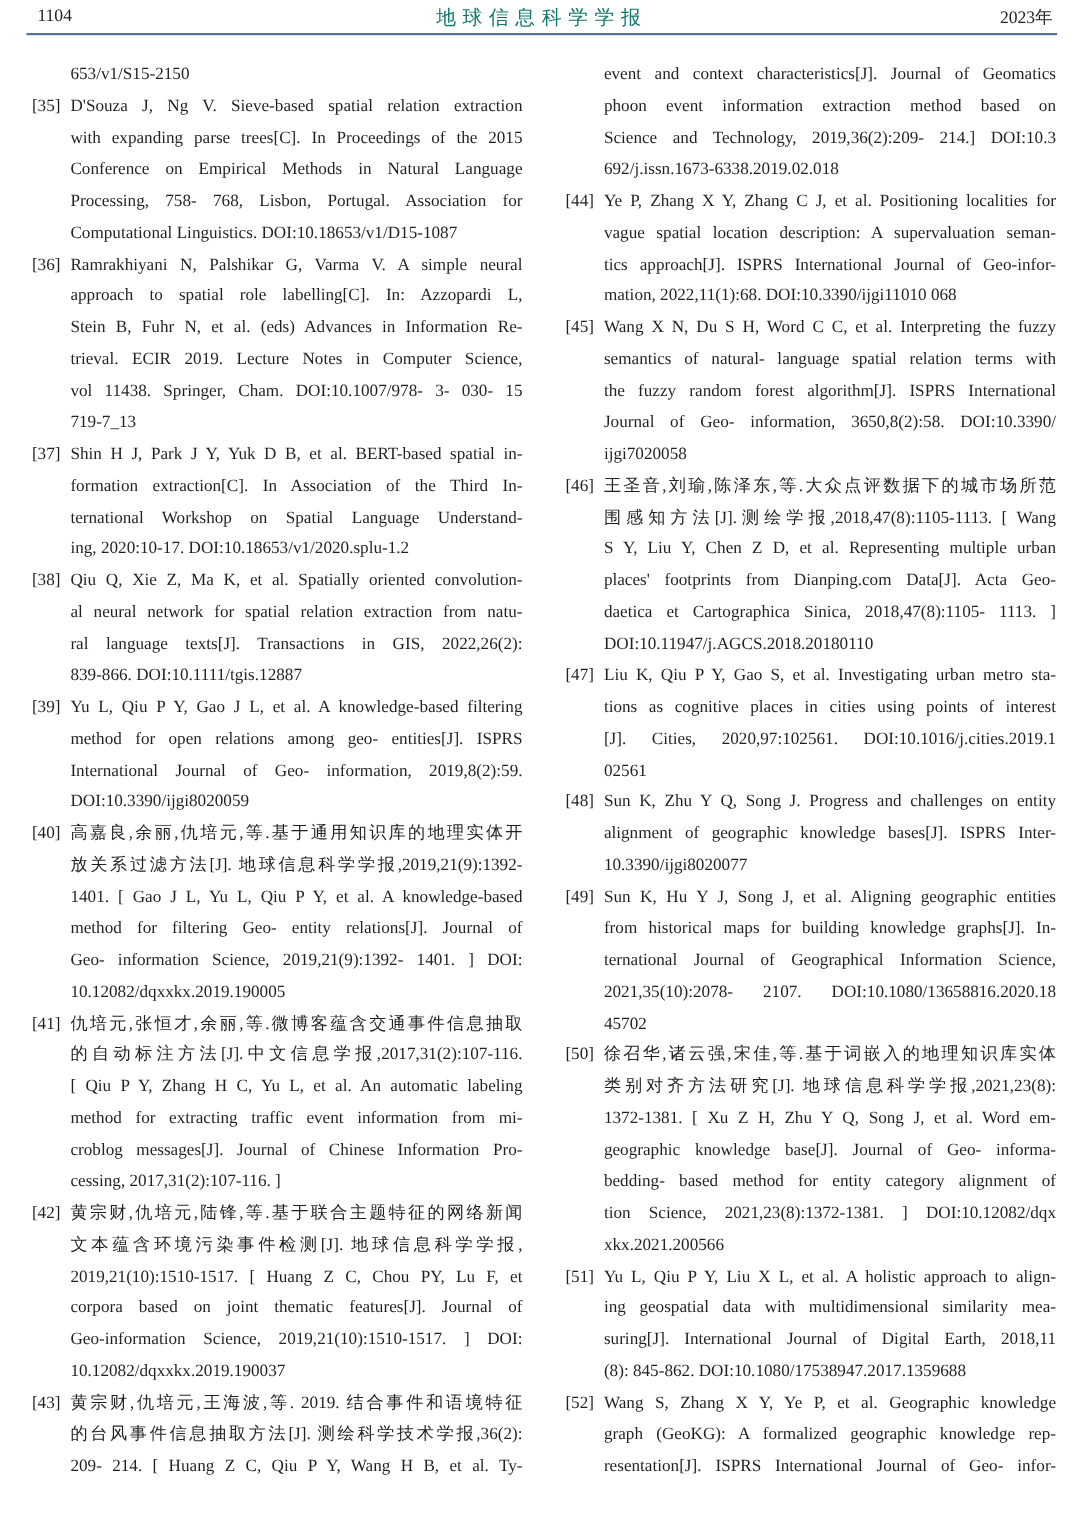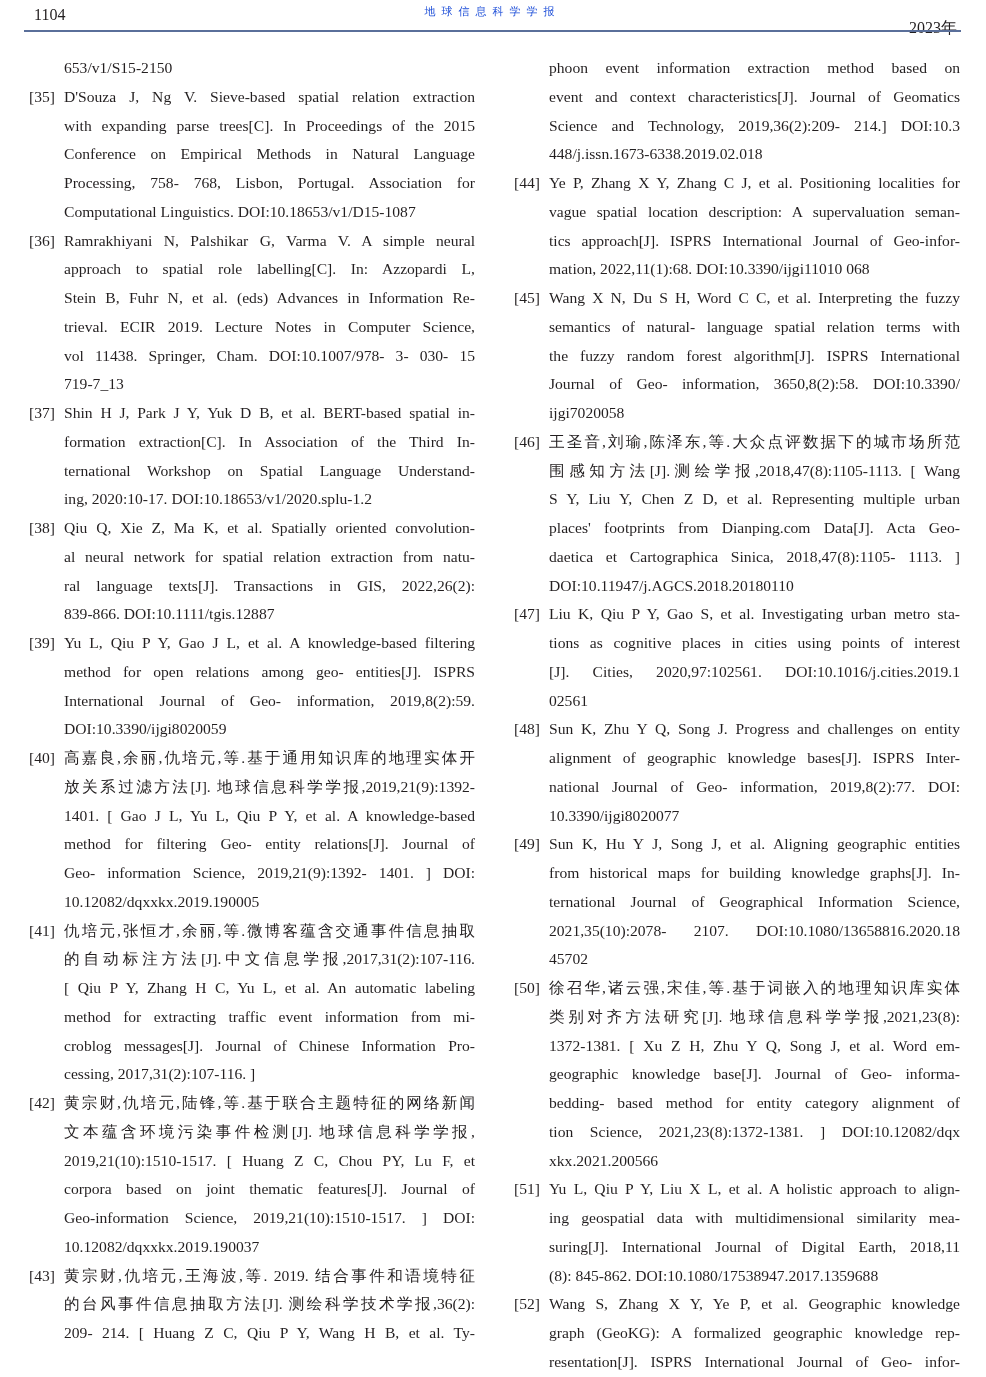--- a/index.html
+++ b/index.html
@@ -1,22 +1,22 @@
 <!DOCTYPE html>
 <html><head>
 <meta charset="utf-8">
 <style>
   html, body { margin:0; padding:0; background:#ffffff; }
   body { width:986px; height:1377px; position:relative; overflow:hidden;
          font-family:"Liberation Serif", "DejaVu Serif", serif; color:#231f20; }
   .header { position:absolute; left:24px; top:0; width:937px; height:32px;font-family:Liberation Serif, serif; }
   .hdr-page { position:absolute; left:10px; top:6px; font-size:16px; }
   .hdr-title { position:absolute; left:0; right:0; top:4px; text-align:center;
-               font-size:11px; letter-spacing:6px; color:#1d4ed8; }
-  .hdr-year { position:absolute; right:4px; top:6px; font-size:16px;margin-top:12px; }
+               font-size:18px; letter-spacing:6px; color:#0f766e; }
+  .hdr-year { position:absolute; right:4px; top:6px; font-size:16px; }
   .hdr-rule { position:absolute; left:0; top:30px; width:937px; height:2px; background:#5a6f9a; }
 
   .col { position:absolute; top:54px; width:446px; }
   .col-left { left:29px; }
   .col-right { left:514px; }
   .line { height:28.75px; line-height:28.75px; font-size:15.6px; white-space:nowrap;
           position:relative; }
   .line .t { position:absolute; left:35px; right:0; text-align:justify; text-align-last:justify; }
   .line.last .t { text-align-last:left; }
   .line .num { position:absolute; left:0; }
@@ -194,30 +194,30 @@
         <span class="t">的台风事件信息抽取方法[J]. 测绘科学技术学报,36(2):</span>
       </div>
       <div class="line">
         <span class="t">209- 214. [ Huang Z C, Qiu P Y, Wang H B, et al. Ty-</span>
       </div>
     </div>
   </div>
 <div class="col col-right" id="col-right">
     <div class="ref">
       <div class="line">
+        <span class="t">event and context characteristics[J]. Journal of Geomatics</span>
+      </div>
+      <div class="line">
         <span class="t">phoon event information extraction method based on</span>
       </div>
       <div class="line">
-        <span class="t">event and context characteristics[J]. Journal of Geomatics</span>
-      </div>
-      <div class="line">
         <span class="t">Science and Technology, 2019,36(2):209- 214.] DOI:10.3</span>
       </div>
       <div class="line last">
-        <span class="t">448/j.issn.1673-6338.2019.02.018</span>
+        <span class="t">692/j.issn.1673-6338.2019.02.018</span>
       </div>
     </div>
     <div class="ref">
       <div class="line">
         <span class="num">[44]</span>
         <span class="t">Ye P, Zhang X Y, Zhang C J, et al. Positioning localities for</span>
       </div>
       <div class="line">
         <span class="t">vague spatial location description: A supervaluation seman-</span>
       </div>
@@ -282,23 +282,20 @@
         <span class="t">02561</span>
       </div>
     </div>
     <div class="ref">
       <div class="line">
         <span class="num">[48]</span>
         <span class="t">Sun K, Zhu Y Q, Song J. Progress and challenges on entity</span>
       </div>
       <div class="line">
         <span class="t">alignment of geographic knowledge bases[J]. ISPRS Inter-</span>
-      </div>
-      <div class="line">
-        <span class="t">national Journal of Geo- information, 2019,8(2):77. DOI:</span>
       </div>
       <div class="line last">
         <span class="t">10.3390/ijgi8020077</span>
       </div>
     </div>
     <div class="ref">
       <div class="line">
         <span class="num">[49]</span>
         <span class="t">Sun K, Hu Y J, Song J, et al. Aligning geographic entities</span>
       </div>

